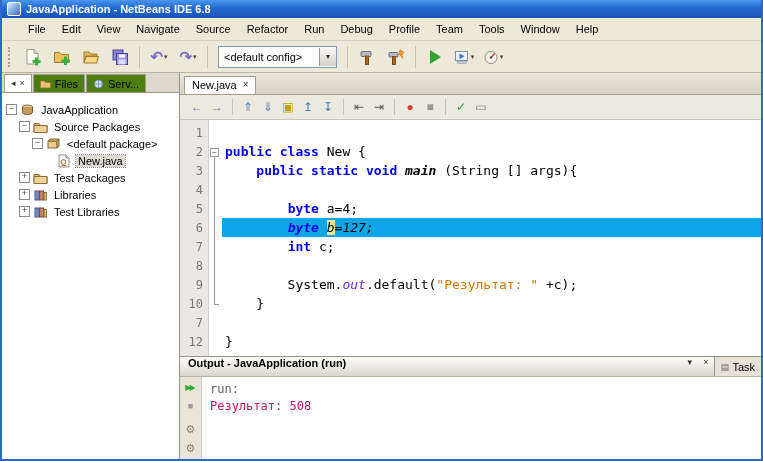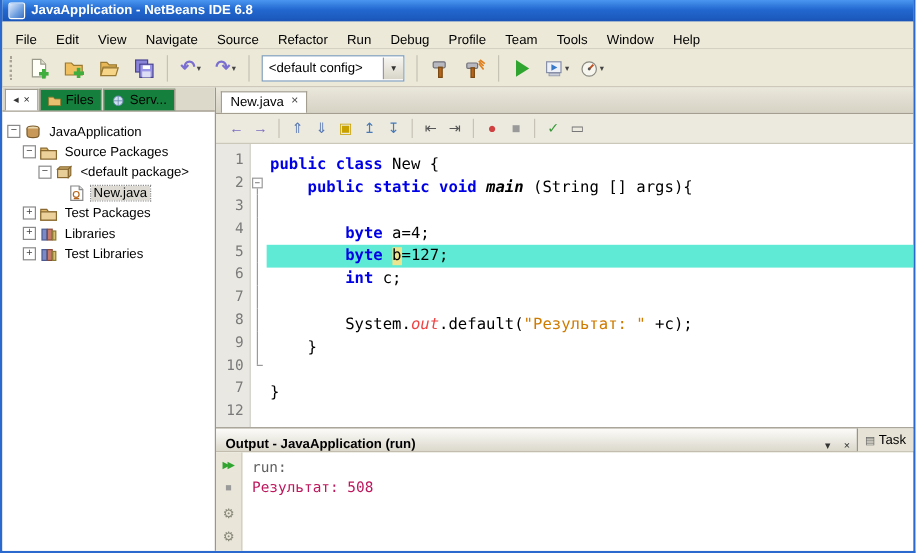--- a/index.html
+++ b/index.html
@@ -6,22 +6,22 @@
   body{width:763px;height:461px;position:relative;overflow:hidden;background:#ece9d8;
        font-family:"Liberation Sans",sans-serif;font-size:11px;color:#000;}
   .window{width:763px;height:461px;box-sizing:border-box;border:2px solid #2b69cf;border-top:none;
           display:flex;flex-direction:column;}
   
   .titlebar{height:18px;flex:0 0 18px;background:linear-gradient(to bottom,#4a96f0,#2268cf 45%,#1a55b8);
             display:flex;align-items:center;gap:5px;padding:0 5px;color:#fff;font-weight:bold;font-size:11px;}
   .app-icon{width:12px;height:12px;background:linear-gradient(135deg,#dfeafc,#6d9fe0 60%,#3a6fc0);
             border:1px solid #fff;border-radius:2px;flex:0 0 12px;}
   
-  .menubar{height:22px;flex:0 0 22px;display:flex;align-items:flex-end;background:#ece9d8;
-           border-bottom:1px solid #d4d0c2;padding-left:3px;}
+  .menubar{height:22px;flex:0 0 22px;display:flex;align-items:center;background:#ece9d8;
+           border-bottom:1px solid #d4d0c2;padding-left:18px;}
   .menu-item{display:flex;align-items:center;padding:0 8px;}
   
   .toolbar{height:31px;flex:0 0 31px;display:flex;align-items:center;background:#ece9d8;
            border-bottom:1px solid #b8b4a6;padding:0 3px;gap:1px;}
   .grip{width:5px;height:20px;margin:0 3px;border-left:2px dotted #a8a394;}
   .tbtn{width:26px;height:26px;display:flex;align-items:center;justify-content:center;border:1px solid transparent;border-radius:2px;}
   .tbtn svg{display:block;}
   .tb-sep{width:1px;height:22px;background:#c6c2b4;margin:0 4px;}
   .glyph-btn{font-size:15px;font-weight:bold;color:#7a6fd0;line-height:1;}
   .drop{font-size:7px;color:#444;margin-left:1px;align-self:center;}
@@ -30,21 +30,21 @@
   .combo-arrow{width:16px;height:18px;background:linear-gradient(#f6f5f0,#d8d4c8);border-left:1px solid #9a96a8;
                display:flex;align-items:center;justify-content:center;font-size:8px;color:#333;}
   .run-tri{width:0;height:0;border-left:11px solid #2fa52f;border-top:7px solid transparent;border-bottom:7px solid transparent;}
   
   .main{flex:1;display:flex;min-height:0;}
   
   .explorer{width:178px;flex:0 0 178px;box-sizing:border-box;border-right:1px solid #9b968a;
             display:flex;flex-direction:column;background:#fff;}
   .exp-tabs{height:19px;flex:0 0 19px;display:flex;align-items:flex-end;background:#ddd9ca;
             border-bottom:1px solid #9b968a;padding-left:2px;gap:1px;}
-  .exp-tab{display:inline-flex;align-items:center;gap:4px;height:17px;padding:0 6px;background:#15803d;
+  .exp-tab{display:inline-flex;align-items:center;gap:4px;height:17px;padding:0 6px;background:#4d7c0f;
            border:1px solid #a39e90;border-bottom:none;font-size:11px;}
   .exp-tab.active{background:#fff;}
   .exp-ctl{font-size:9px;color:#333;line-height:1;}
   .tree{flex:1;overflow:hidden;padding-top:8px;}
   .tree-row{display:flex;align-items:center;height:17px;white-space:nowrap;}
   .expander{width:9px;height:9px;flex:0 0 9px;border:1px solid #8a8a8a;background:#fff;
             font-size:9px;line-height:7px;text-align:center;color:#444;margin-right:3px;}
   .expander.none{border:none;background:transparent;}
   .ticon{width:15px;height:14px;flex:0 0 15px;margin-right:4px;}
   .ticon svg{display:block;}
@@ -67,33 +67,33 @@
   .lnum{height:19px;line-height:19px;text-align:right;padding-right:5px;color:#7a7a7a;
         font-family:"DejaVu Sans Mono",monospace;font-size:12px;}
   .foldcol{width:13px;flex:0 0 13px;padding-top:4px;}
   .fcell{height:19px;position:relative;}
   .fcell.mid::before{content:'';position:absolute;left:5px;top:0;bottom:0;border-left:1px solid #9a9a9a;}
   .fcell.start .fbox{position:absolute;left:1px;top:5px;width:9px;height:9px;box-sizing:border-box;border:1px solid #9a9a9a;
                      background:#fff;font-size:8px;line-height:7px;text-align:center;color:#444;}
   .fcell.start::after{content:'';position:absolute;left:5px;top:14px;bottom:0;border-left:1px solid #9a9a9a;}
   .fcell.end::before{content:'';position:absolute;left:5px;top:0;height:9px;border-left:1px solid #9a9a9a;}
   .fcell.end::after{content:'';position:absolute;left:5px;top:9px;width:5px;border-top:1px solid #9a9a9a;}
-  .codecol{flex:1;padding-top:8px;overflow:hidden;}
+  .codecol{flex:1;padding-top:22px;overflow:hidden;}
   .cline{height:19px;line-height:19px;white-space:pre;padding-left:3px;
          font-family:"DejaVu Sans Mono",monospace;font-size:13px;}
-  .cline.caret{background:#5eead4;}
+  .cline.caret{background:#0ea5e9;font-style:italic;}
   .s-p{color:#000;}
   .s-kw{color:#0000e6;font-weight:bold;}
   .s-decl{color:#000;font-weight:bold;font-style:italic;text-align:center;}
   .s-hl{background:#ece48e;}
   .s-str{color:#ce7b00;}
-  .s-fld{color:#ef4444;font-style:italic;}
+  .s-fld{color:#6d28d9;font-style:italic;}
   
   .output-block{height:103px;flex:0 0 103px;display:flex;flex-direction:column;}
-  .out-header{height:19px;flex:0 0 19px;display:flex;align-items:flex-end;
+  .out-header{height:19px;flex:0 0 19px;display:flex;align-items:flex-start;
               background:linear-gradient(#fcfcfa,#dbd8cb);border-top:1px solid #98948a;border-bottom:1px solid #b8b4a6;}
   .out-title{font-weight:bold;padding:0 8px;flex:1;font-size:11px;white-space:nowrap;}
   .out-btn{width:16px;text-align:center;color:#333;font-size:9px;}
   .task-tab{display:flex;align-items:center;gap:3px;padding:0 6px;height:100%;border-left:1px solid #98948a;
             background:#e6e3d6;font-size:11px;white-space:nowrap;}
   .task-icon{font-size:9px;color:#666;}
   .out-body{flex:1;display:flex;min-height:0;background:#fff;}
   .out-strip{width:21px;flex:0 0 21px;background:#e9e6d9;border-right:1px solid #cfccbf;
              display:flex;flex-direction:column;align-items:center;padding:4px 0;gap:5px;}
   .strip-btn{width:17px;height:16px;display:flex;align-items:center;justify-content:center;line-height:1;}

